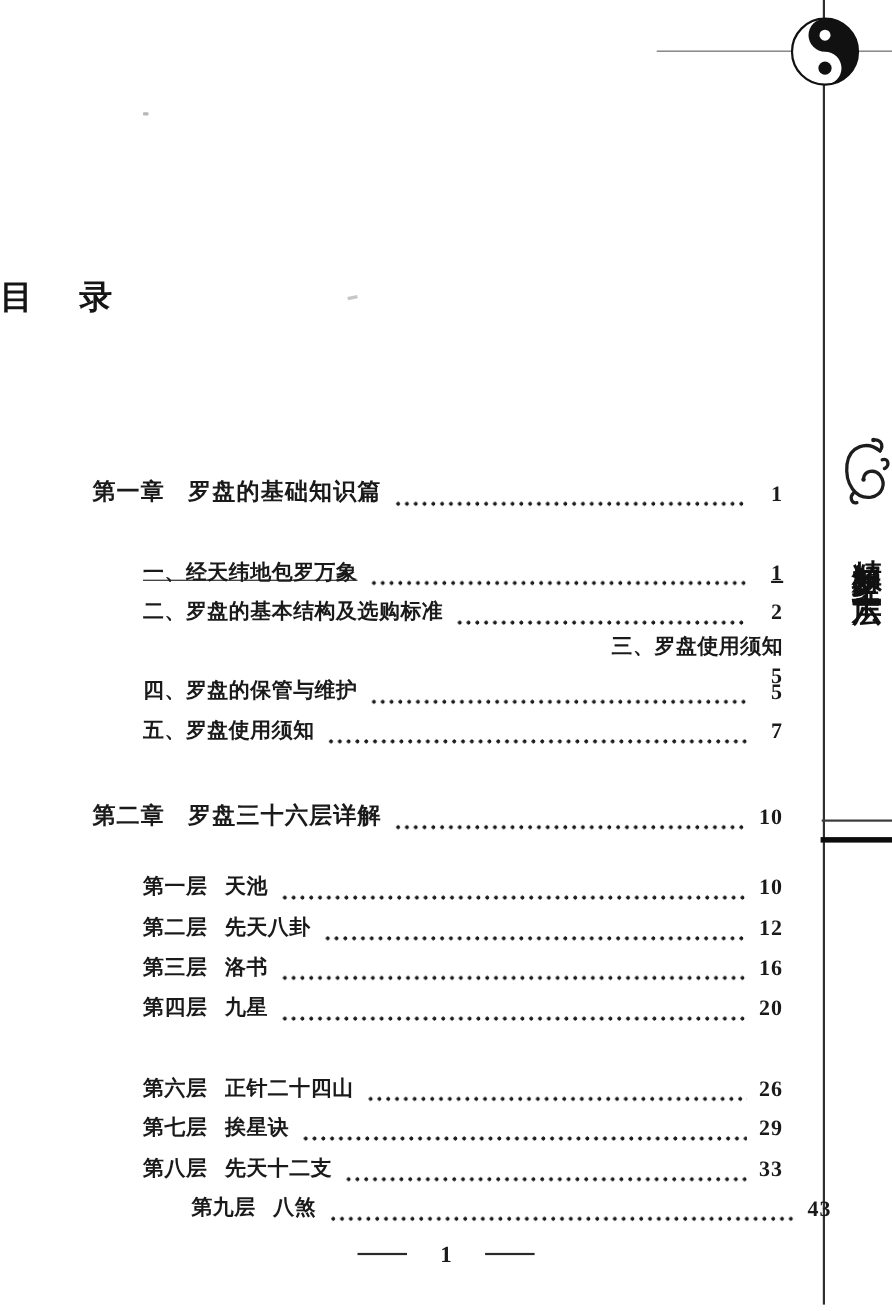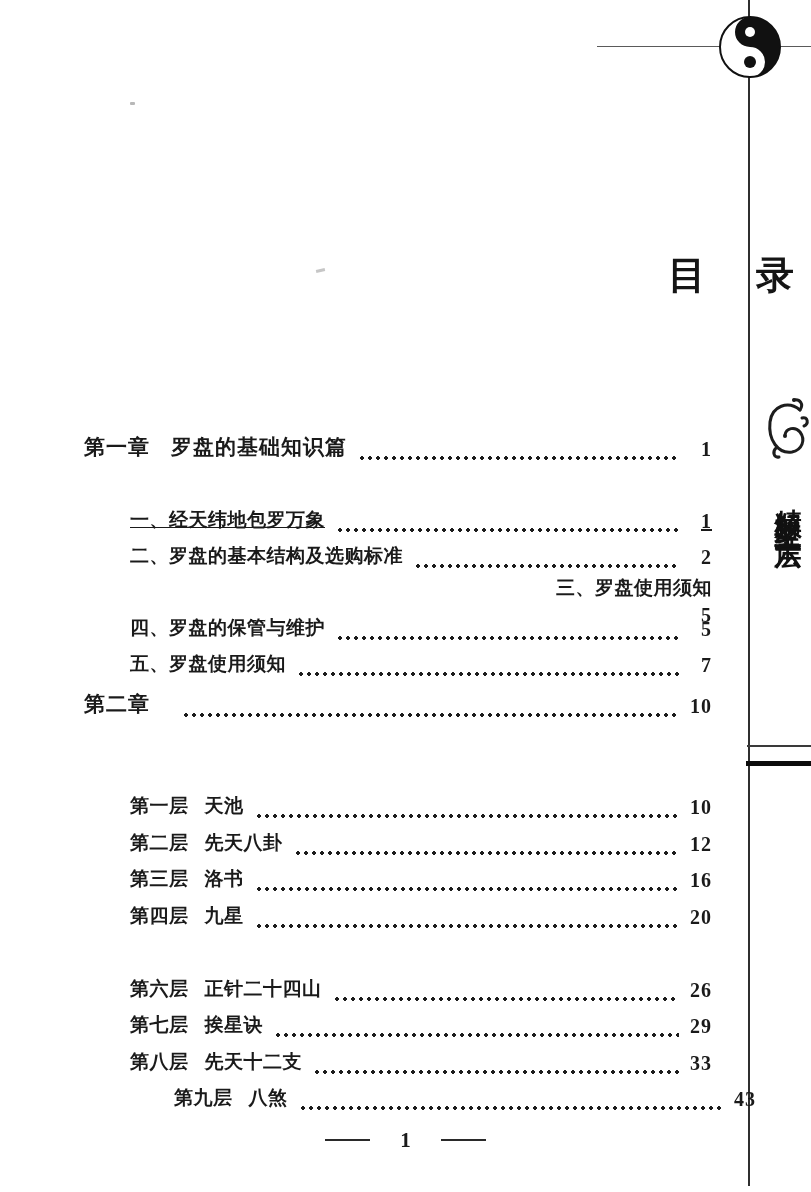--- a/index.html
+++ b/index.html
@@ -22,22 +22,22 @@
   
   .ornament{position:absolute;left:764px;top:396px;width:46px;height:74px;}
   .side-title{
     position:absolute;left:770px;top:487px;height:270px;
     writing-mode:vertical-rl;text-orientation:upright;
     font-size:27px;font-weight:bold;letter-spacing:5px;color:#111;
     white-space:nowrap;
   }
   
   .doc-title{
-    position:absolute;left:0;top:250px;width:800px;text-align:right;
-    font-size:38px;font-weight:bold;letter-spacing:6px;color:#151515;
+    position:absolute;left:0;top:250px;width:800px;text-align:left;
+    font-size:30px;font-weight:bold;letter-spacing:6px;color:#151515;
   }
   
   .speck1{position:absolute;left:130px;top:102px;width:5px;height:3px;background:#b8b8b8;border-radius:1px;}
   .speck2{position:absolute;left:316px;top:269px;width:9px;height:3px;background:#c6c6c6;transform:rotate(-12deg);}
   
   .toc{position:absolute;left:0;top:0;width:811px;height:1192px;}
   .row{position:absolute;display:flex;align-items:flex-end;height:30px;}
   .chapter-row{left:84px;width:628px;font-weight:bold;font-size:21px;letter-spacing:1px;}
   .chapter-row .ch-no{margin-right:21px;white-space:nowrap;}
   .chapter-row .ch-title{white-space:nowrap;}
@@ -122,22 +122,23 @@
       <div class="row item-row" style="top: 611px;">
         <span class="item-label">四、罗盘的保管与维护</span>
         <div class="leader"></div>
         <span class="pagenum">5</span>
       </div>
       <div class="row item-row" style="top: 647px;">
         <span class="item-label">五、罗盘使用须知</span>
         <div class="leader"></div>
         <span class="pagenum">7</span>
       </div>
-      <div class="row chapter-row" style="top: 688px;">
+      <div class="row chapter-row" style="top: 725px;">
         <span class="ch-no">第二章</span>
+        <span class="ch-title">罗盘三十六层详解</span>
         <div class="leader"></div>
         <span class="pagenum">10</span>
       </div>
       <div class="row item-row" style="top: 789px;">
         <span class="layer-no">第一层</span>
         <span class="layer-title">天池</span>
         <div class="leader"></div>
         <span class="pagenum">10</span>
       </div>
       <div class="row item-row" style="top: 825.5px;">

